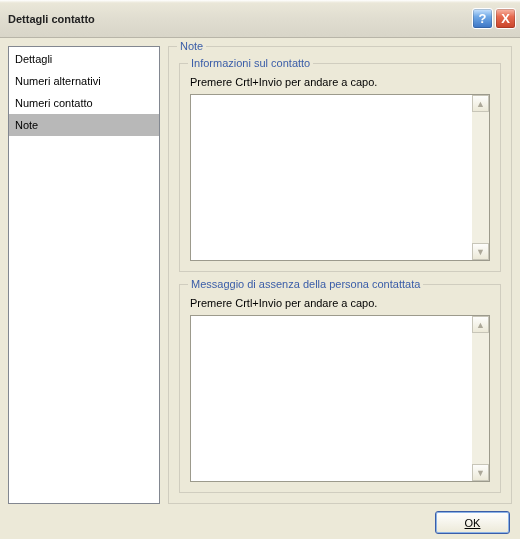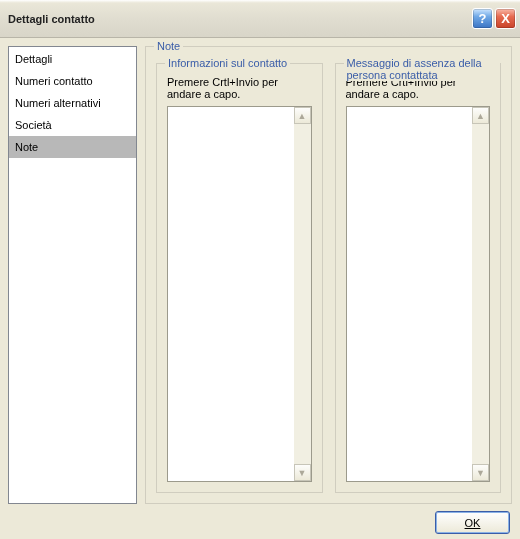--- a/index.html
+++ b/index.html
@@ -42,21 +42,21 @@
   }
   .close-btn {
     background: linear-gradient(to bottom, #f8b8a8 0%, #e66b50 40%, #c8432a 100%);
     color: #fff; font-weight: bold; font-size: 13px;
   }
   .window-body {
     padding: 8px 8px 6px 8px;
   }
   .columns { display: flex; gap: 8px; }
   .sidebar {
-    width: 129px;
+    width: 152px;
     height: 458px;
     background: #fff;
     border: 1px solid #828790;
     padding: 1px 0;
   }
   .sidebar-item {
     padding: 4px 6px 4px 6px;
     color: #000;
     cursor: default;
     line-height: 14px;
@@ -76,21 +76,21 @@
     padding: 16px 10px 10px 10px;
   }
   .legend {
     position: absolute;
     top: -7px; left: 8px;
     background: #ece9d8;
     padding: 0 3px;
     color: #3a5da8;
     font-size: 11px;
   }
-  .inner-stack { display: flex; flex-direction: row; gap: 12px; height: 100%; }
+  .inner-stack { display: flex; flex-direction: column; gap: 12px; height: 100%; }
   .inner-field {
     border: 1px solid #d0cdbf;
     position: relative;
     padding: 12px 10px 10px 10px;
     flex: 1;
     display: flex; flex-direction: column;
   }
   .hint {
     font-weight: normal;
     color: #000;
@@ -168,27 +168,24 @@
 </div>
 
 <div class="window-body">
   <div class="columns">
 
     <div class="sidebar">
       <div class="sidebar-item">
         <span>Dettagli</span>
       </div>
       <div class="sidebar-item">
+        <span>Numeri alternativi</span>
+      </div>
+      <div class="sidebar-item">
         <span>Numeri contatto</span>
-      </div>
-      <div class="sidebar-item">
-        <span>Numeri alternativi</span>
-      </div>
-      <div class="sidebar-item">
-        <span>Società</span>
       </div>
       <div class="sidebar-item selected">
         <span>Note</span>
       </div>
     </div>
 
     <div class="main">
       <div class="fieldset fieldset-outer">
         <div class="legend">Note</div>
         <div class="inner-stack">

